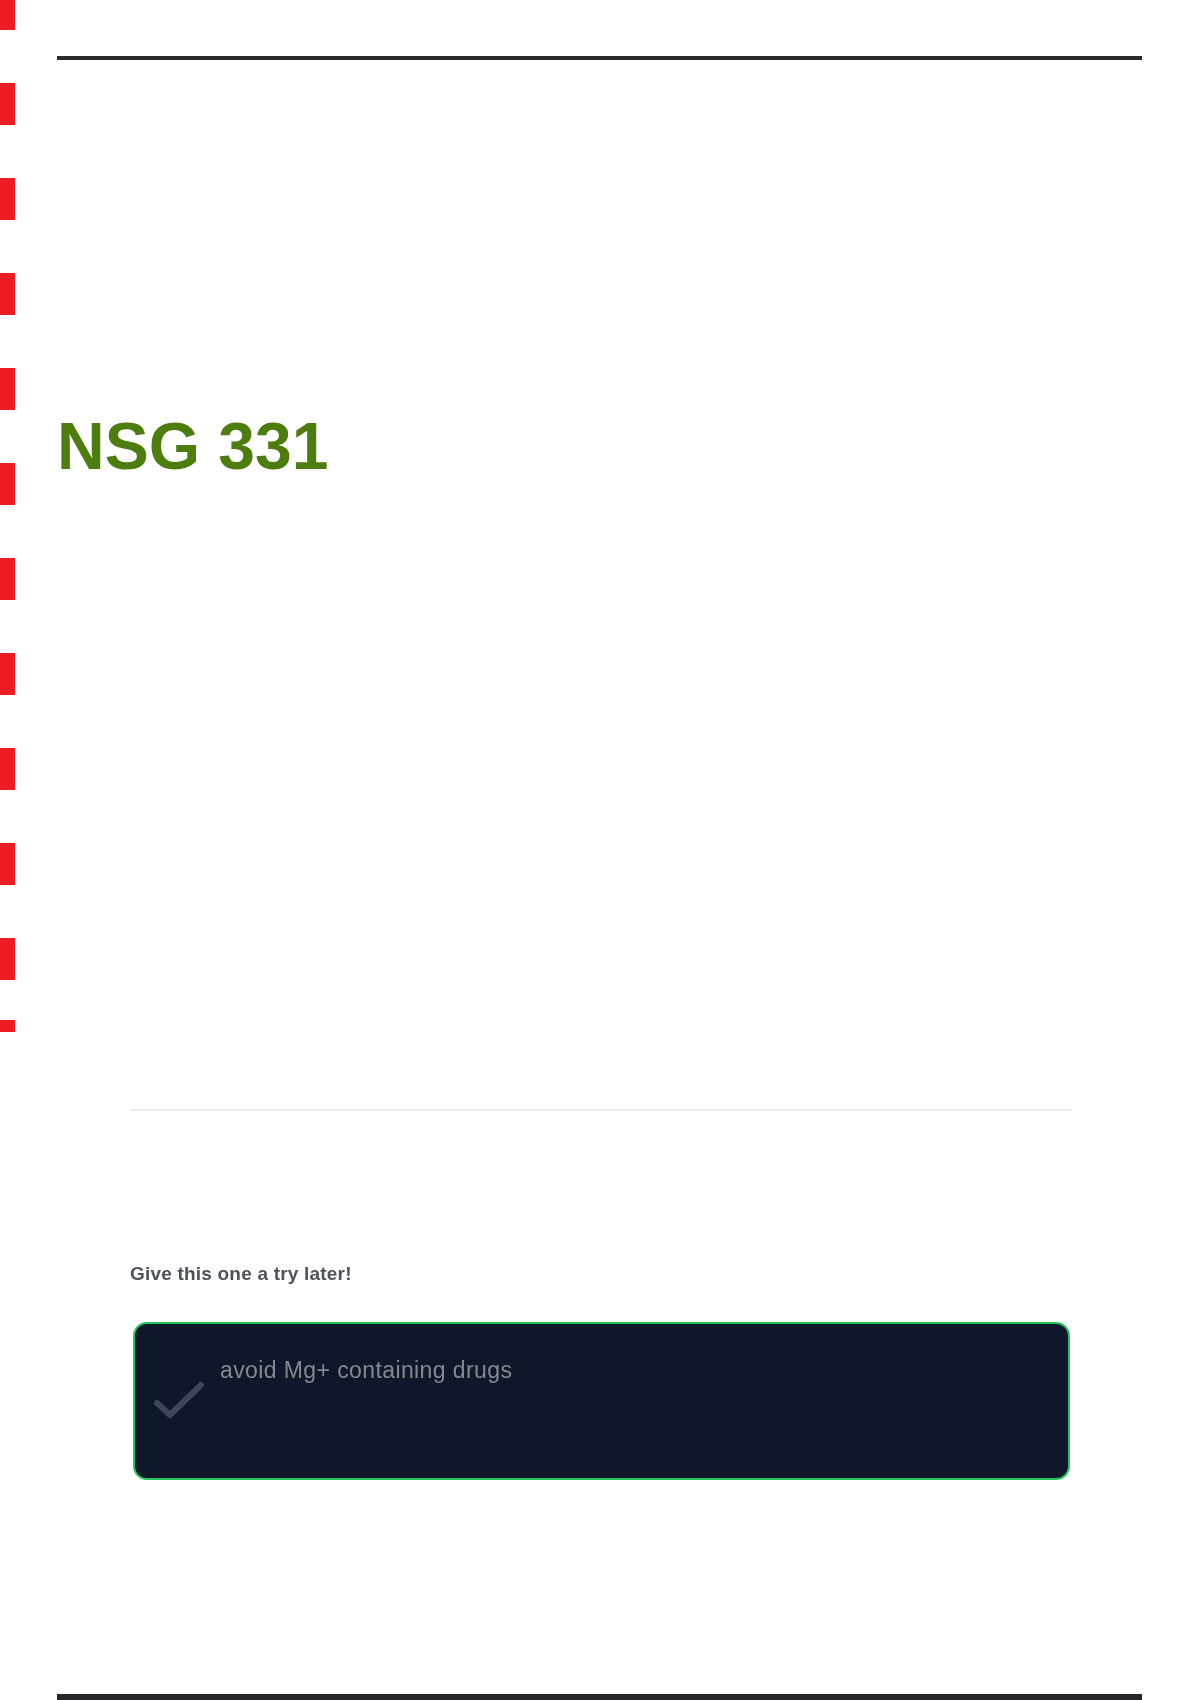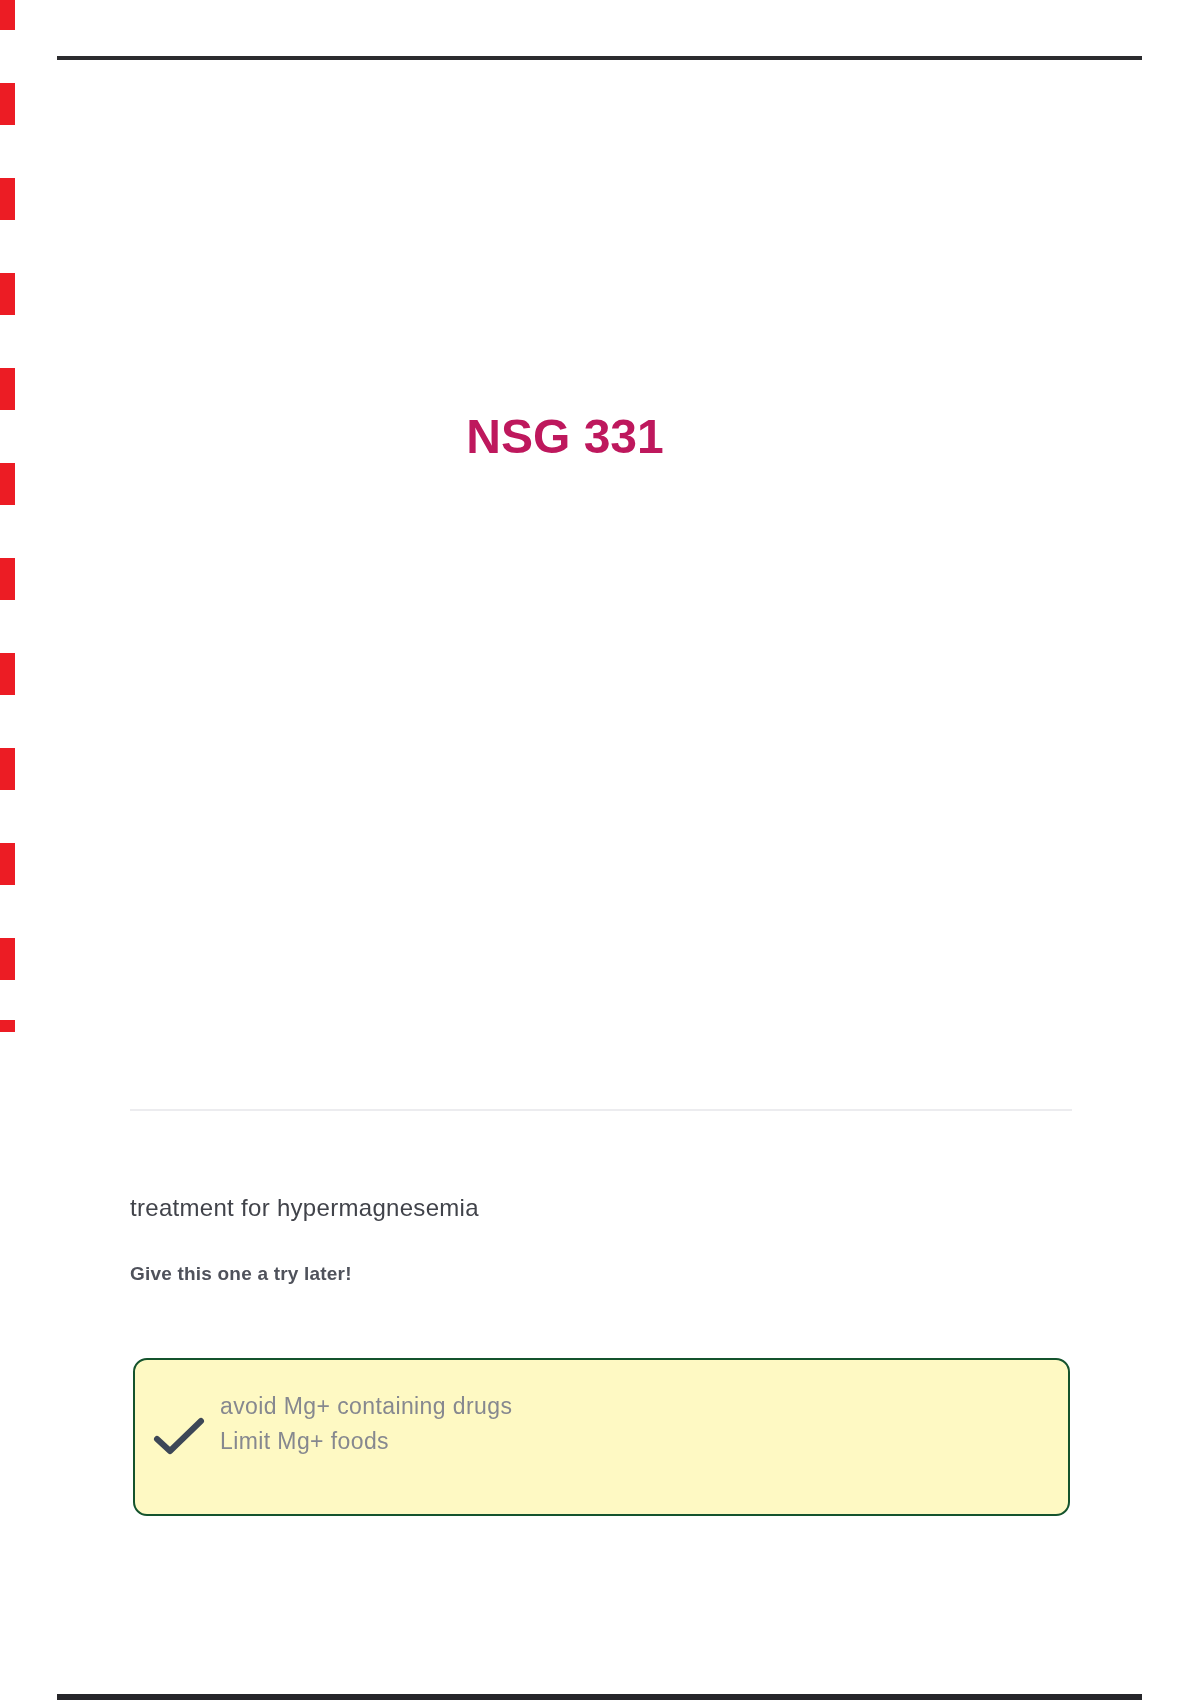--- a/index.html
+++ b/index.html
@@ -43,25 +43,25 @@
     top: 1694px;
     width: 1085px;
     height: 6px;
     background: #26262a;
   }
   .doc-title {
     position: absolute;
     left: 57px;
     top: 413px;
     width: 1016px;
-    text-align: center;
-    font-size: 48px;
+    text-align: left;
+    font-size: 66px;
     line-height: 1;
     font-weight: 700;
-    color: #be185d;
+    color: #4d7c0f;
     letter-spacing: 0px;
   }
   .card-divider {
     position: absolute;
     left: 130px;
     top: 1109px;
     width: 942px;
     height: 2px;
     background: #ececef;
   }
@@ -83,25 +83,24 @@
     font-weight: 700;
     color: #4f525b;
     letter-spacing: 0.2px;
   }
   .answer-box {
     position: absolute;
     left: 133px;
     top: 1322px;
     width: 933px;
     height: 154px;
-    border: 2px solid #14532d;
+    border: 2px solid #22c55e;
     border-radius: 14px;
-    background: #fef9c3;
+    background: #0f172a;
     box-sizing: content-box;
-    margin-top: 36px;
   }
   .answer-lines {
     position: absolute;
     left: 85px;
     top: 29px;
     font-size: 23px;
     line-height: 35px;
     color: #86888f;
     letter-spacing: 0.4px;
   }
@@ -124,31 +123,29 @@
 <div class="page">
 
   <div class="edge-marks"></div>
 
   <div class="top-rule"></div>
 
   <div class="doc-title">NSG 331</div>
 
   <div class="card-divider"></div>
 
-  <div class="question-text">treatment for hypermagnesemia</div>
 
   <div class="retry-prompt">Give this one a try later!</div>
 
   <div class="answer-box">
     <span class="check-icon">
       <svg viewBox="0 0 56 42" xmlns="http://www.w3.org/2000/svg">
         <polyline points="6,23 19,35 50,5" fill="none" stroke="#3d4757" stroke-width="6" stroke-linecap="round" stroke-linejoin="round"></polyline>
       </svg>
     </span>
     <div class="answer-lines">
       <div>avoid Mg+ containing drugs</div>
-      <div>Limit Mg+ foods</div>
     </div>
   </div>
 
   <div class="bottom-rule"></div>
 
 </div>
 
 </body></html>

